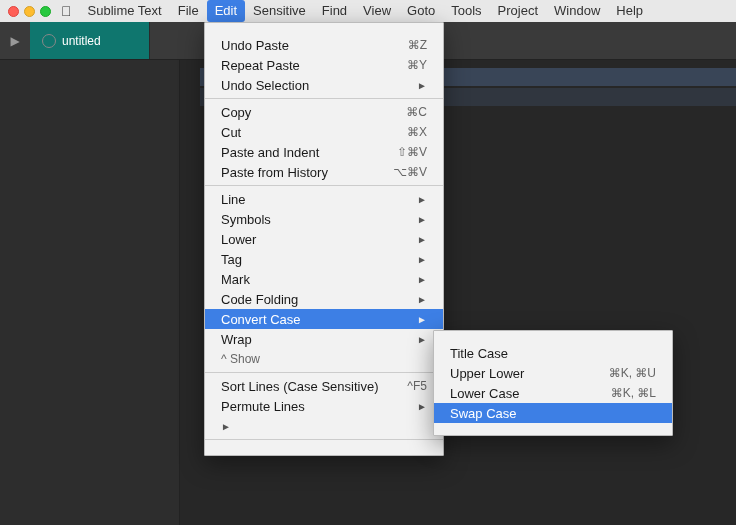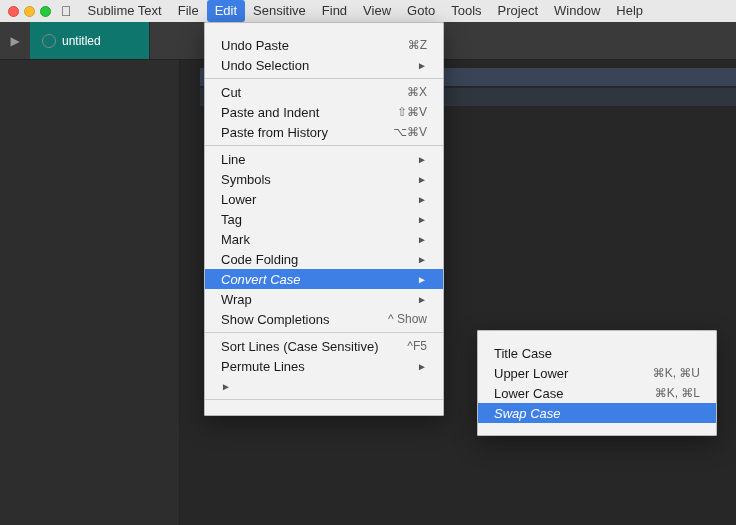--- a/index.html
+++ b/index.html
@@ -157,21 +157,20 @@
       justify-content: space-between;
       padding: 3px 16px;
       color: #1a1a1a;
       font-size: 13px;
       cursor: default;
       height: 20px;
     }
     .menu-item.highlighted {
       background: #3d7fe5;
       color: white;
-      font-style: italic;
     }
     .menu-item .shortcut {
       color: #666;
       font-size: 12px;
     }
     .menu-item .arrow {
       color: #555;
       font-size: 10px;
     }
     .menu-item.highlighted .arrow {
@@ -193,21 +192,21 @@
       z-index: 200;
     }
 
     #edit-menu {
       top: 0;
       left: 204px;
     }
 
     #convert-submenu {
       top: 308px;
-      left: 477px;
+      left: 433px;
     }
   </style>
 </head>
 <body>
 
 <div class="menubar">
   <div class="traffic-lights">
     <div class="traffic-light tl-red"></div>
     <div class="traffic-light tl-yellow"></div>
     <div class="traffic-light tl-green"></div>
@@ -244,24 +243,32 @@
 </div>
 
 <div class="menu-wrapper">
 
   <div class="menu" id="edit-menu">
     <div class="menu-item">
       <span>Undo Paste</span>
       <span class="shortcut">⌘Z</span>
     </div>
     <div class="menu-item">
+      <span>Repeat Paste</span>
+      <span class="shortcut">⌘Y</span>
+    </div>
+    <div class="menu-item">
       <span>Undo Selection</span>
       <span class="arrow">►</span>
     </div>
     <div class="menu-separator"></div>
+    <div class="menu-item">
+      <span>Copy</span>
+      <span class="shortcut">⌘C</span>
+    </div>
     <div class="menu-item">
       <span>Cut</span>
       <span class="shortcut">⌘X</span>
     </div>
     <div class="menu-item">
       <span>Paste and Indent</span>
       <span class="shortcut">⇧⌘V</span>
     </div>
     <div class="menu-item">
       <span>Paste from History</span>
@@ -294,21 +301,20 @@
     </div>
     <div class="menu-item highlighted">
       <span>Convert Case</span>
       <span class="arrow">►</span>
     </div>
     <div class="menu-item">
       <span>Wrap</span>
       <span class="arrow">►</span>
     </div>
     <div class="menu-item">
-      <span>Show Completions</span>
       <span class="shortcut">^ Show</span>
     </div>
     <div class="menu-separator"></div>
     <div class="menu-item">
       <span>Sort Lines (Case Sensitive)</span>
       <span class="shortcut">^F5</span>
     </div>
     <div class="menu-item">
       <span>Permute Lines</span>
       <span class="arrow">►</span>

